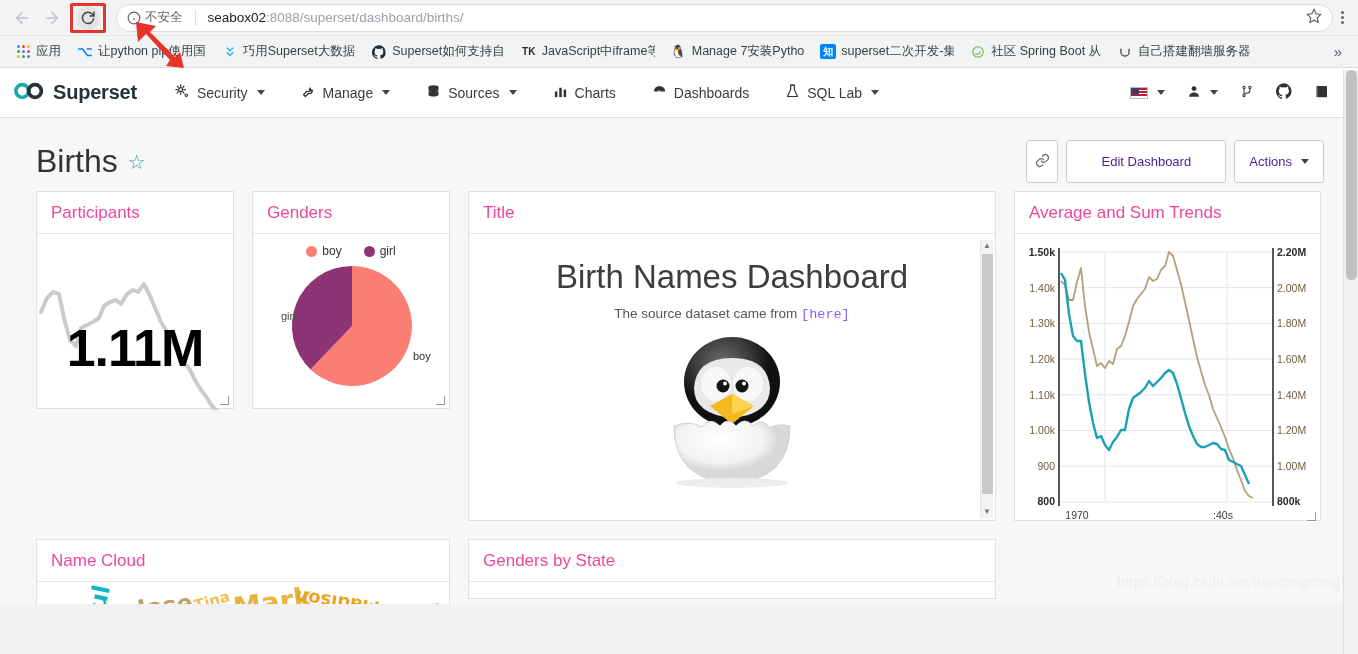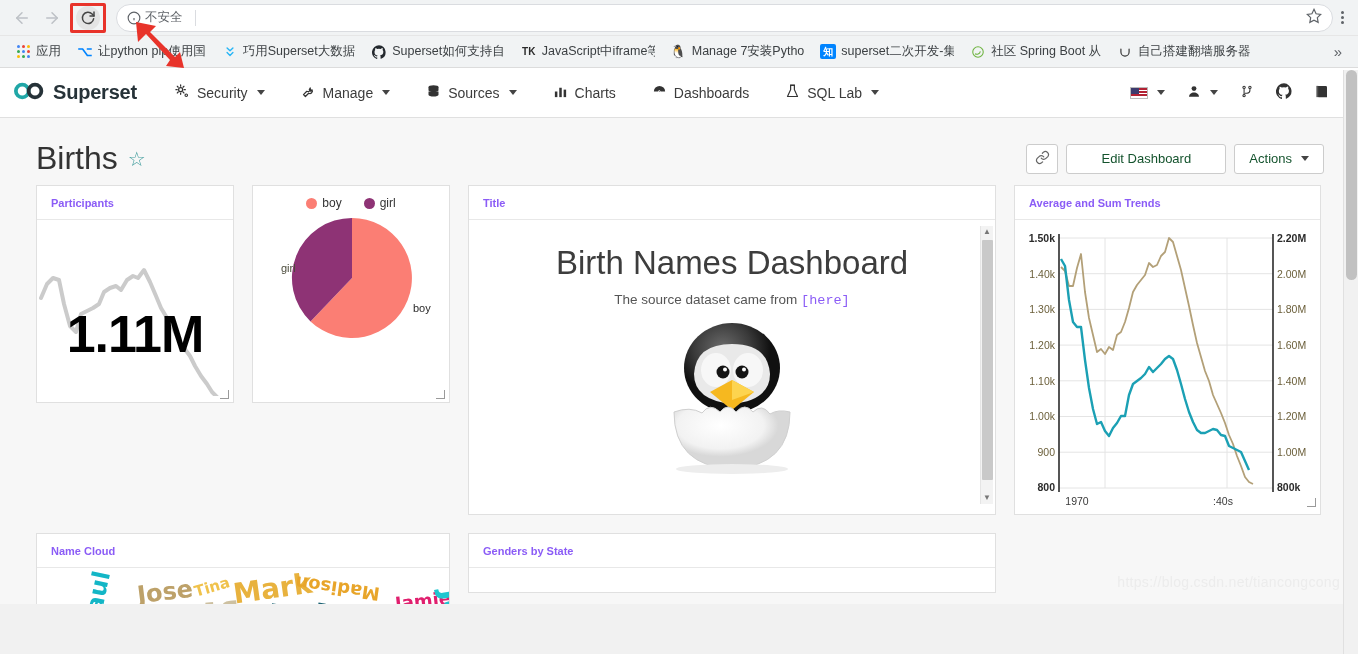--- a/index.html
+++ b/index.html
@@ -82,34 +82,34 @@
     background: repeating-linear-gradient(#b22234 0 1.6px, #fff 1.6px 3.2px); }
   .flag .canton { position: absolute; left: 0; top: 0; width: 8px; height: 6.4px; background: #3c3b6e; }
 
   
   .content { position: relative; background: #f7f7f7; height: 486px; overflow: hidden; }
   .dash-header { display: flex; align-items: center; padding: 22px 34px 8px 36px; }
   .dash-title { font-size: 32px; color: #333333; font-weight: 400; }
   .star { color: #48a0a0; font-size: 20px; margin-left: 10px; }
   .dash-actions { margin-left: auto; display: flex; align-items: center; gap: 8px; }
   .btn {
-    height: 30px; border: 1px solid #cccccc; background: #ffffff; border-radius: 3px;
+    height: 43px; border: 1px solid #cccccc; background: #ffffff; border-radius: 3px;
     display: flex; align-items: center; justify-content: center; gap: 7px;
-    font-size: 13px; color: #14532d; padding: 0 14px; text-align: center;
+    font-size: 13px; color: #4c1d95; padding: 0 14px; text-align: center;
   }
   .btn.icon-only { width: 32px; padding: 0; }
   .btn.wide { width: 160px; }
 
   .grid { padding: 0 34px 0 36px; }
   .row1 { display: flex; gap: 18px; align-items: flex-start; }
   .card {
     background: #ffffff; border: 1px solid #e0e0e0; position: relative;
   }
   .card-head {
-    font-size: 11px; font-weight: bold; color: #8b5cf6;
+    font-size: 17px; font-weight: normal; color: #ec4899;
     padding: 11px 14px 10px 14px; border-bottom: 1px solid #e8e8e8;
   }
   .resize-grip { position: absolute; right: 4px; bottom: 3px; width: 9px; height: 9px; }
   .resize-grip::after { content: ""; position: absolute; right: 0; bottom: 0; width: 8px; height: 8px;
     border-right: 1.5px solid #9a9a9a; border-bottom: 1.5px solid #9a9a9a; }
 
   .card-participants { width: 198px; height: 218px; }
   .card-genders { width: 198px; height: 218px; }
   .card-title { width: 528px; height: 330px; }
   .card-trends { width: 307px; height: 330px; }
@@ -185,20 +185,21 @@
     <div class="omnibox">
       <div class="sec-chip">
         <svg width="14" height="14" viewBox="0 0 24 24" fill="none" stroke="#5f6368" stroke-width="2">
             <circle cx="12" cy="12" r="10"></circle>
             <line x1="12" y1="16" x2="12" y2="12"></line>
             <line x1="12" y1="8" x2="12.01" y2="8"></line>
           </svg>
         <span>不安全</span>
       </div>
       <div class="sec-div"></div>
+      <div class="url-text"><b>seabox02</b><span>:8088/superset/dashboard/births/</span></div>
       <div class="omnibox-right">
         <span>
           <svg width="16" height="16" viewBox="0 0 24 24" fill="none" stroke="#5f6368" stroke-width="1.8">
               <polygon points="12 2 15.1 8.6 22 9.5 17 14.4 18.2 21.5 12 18.2 5.8 21.5 7 14.4 2 9.5 8.9 8.6 12 2"></polygon>
             </svg>
         </span>
       </div>
     </div>
 
     <div class="kebab">
@@ -446,20 +447,21 @@
           <div style="position:relative;height:176px;overflow:hidden;">
             <svg class="spark" width="198" height="150" viewBox="0 0 198 150">
               <polyline fill="none" stroke="#cbcbcb" stroke-width="4" stroke-linejoin="round" stroke-linecap="round" points="4,42 10,28 16,22 22,24 27,48 33,70 39,76 44,58 50,55 56,52 62,48 67,36 73,32 79,30 84,34 90,24 96,20 101,22 107,14 113,26 119,40 124,52 130,62 136,72 141,82 147,92 153,100 158,110 164,120 170,128 175,136 181,142"></polyline>
             </svg>
             <div class="big-number">1.11M</div>
           </div>
           <span class="resize-grip"></span>
         </div>
 
         <div class="card card-genders">
+          <div class="card-head">Genders</div>
           <div class="pie-legend">
             <span>
               <i class="dot" style="background:#fb7e74"></i>
               <b style="font-weight:400">boy</b>
             </span>
             <span>
               <i class="dot" style="background:#8e3375"></i>
               <b style="font-weight:400">girl</b>
             </span>
           </div>

